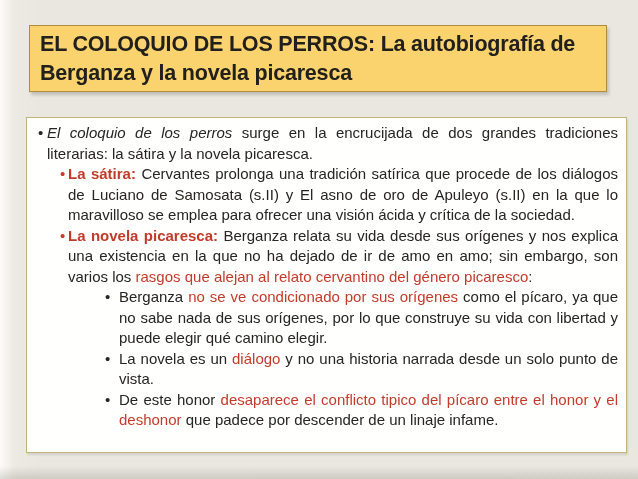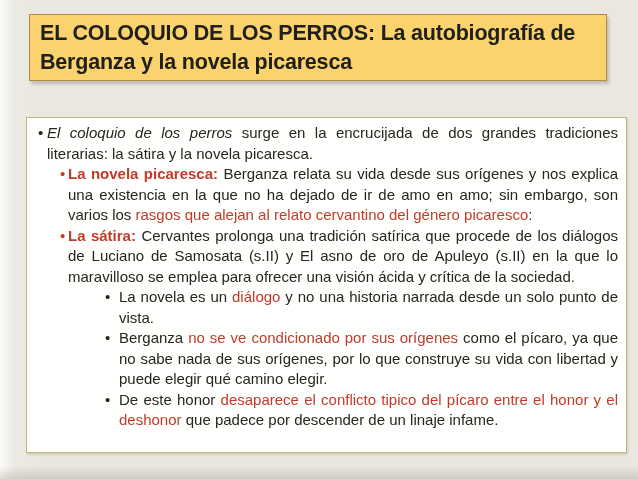--- a/index.html
+++ b/index.html
@@ -7,21 +7,21 @@
     position:relative;
     width:638px; height:479px;
     overflow:hidden;
     font-family:"Liberation Sans", sans-serif;
     background:
       linear-gradient(0deg, rgba(95,90,76,0.20) 0px, rgba(95,90,76,0) 13px),
       linear-gradient(90deg, #FCFCFA 0px, #ECEAE3 14px, #E9E7E0 38px);
   }
 
   .title-box {
-    position:absolute; left:29px; top:14px;
+    position:absolute; left:29px; top:25px;
     width:578px; height:67px;
     box-sizing:border-box;
     background:var(--title-bg);
     border:1px solid var(--title-border);
     box-shadow:2px 3px 3px rgba(0,0,0,0.18);
     padding:4px 8px 0 10px;
   }
   .title-text {
     font-size:21.5px; line-height:29px;
     font-weight:bold;
@@ -70,20 +70,20 @@
 <body>
 
 <div class="slide">
   <div class="title-box">
     <div class="title-text">EL COLOQUIO DE LOS PERROS: La autobiografía de Berganza y la novela picaresca</div>
   </div>
 
   <div class="content-box">
     <div>
         <div class="p l1 bullet-dark"><span class="r-italic">El coloquio de los perros</span><span class="r-normal"> surge en la encrucijada de dos grandes tradiciones literarias: la sátira y la novela picaresca.</span></div>
+        <div class="p l2 bullet-red"><span class="r-red-bold">La sátira: </span><span class="r-normal">Cervantes prolonga una tradición satírica que procede de los diálogos de Luciano de Samosata (s.II) y El asno de oro de Apuleyo (s.II) en la que lo maravilloso se emplea para ofrecer una visión ácida y crítica de la sociedad.</span></div>
         <div class="p l2 bullet-red"><span class="r-red-bold">La novela picaresca: </span><span class="r-normal">Berganza relata su vida desde sus orígenes y nos explica una existencia en la que no ha dejado de ir de amo en amo; sin embargo, son varios los </span><span class="r-red">rasgos que alejan al relato cervantino del género picaresco</span><span class="r-normal">:</span></div>
-        <div class="p l2 bullet-red"><span class="r-red-bold">La sátira: </span><span class="r-normal">Cervantes prolonga una tradición satírica que procede de los diálogos de Luciano de Samosata (s.II) y El asno de oro de Apuleyo (s.II) en la que lo maravilloso se emplea para ofrecer una visión ácida y crítica de la sociedad.</span></div>
+        <div class="p l3 bullet-dark"><span class="r-normal">Berganza </span><span class="r-red">no se ve condicionado por sus orígenes</span><span class="r-normal"> como el pícaro, ya que no sabe nada de sus orígenes, por lo que construye su vida con libertad y puede elegir qué camino elegir.</span></div>
         <div class="p l3 bullet-dark"><span class="r-normal">La novela es un </span><span class="r-red">diálogo</span><span class="r-normal"> y no una historia narrada desde un solo punto de vista.</span></div>
-        <div class="p l3 bullet-dark"><span class="r-normal">Berganza </span><span class="r-red">no se ve condicionado por sus orígenes</span><span class="r-normal"> como el pícaro, ya que no sabe nada de sus orígenes, por lo que construye su vida con libertad y puede elegir qué camino elegir.</span></div>
         <div class="p l3 bullet-dark"><span class="r-normal">De este honor </span><span class="r-red">desaparece el conflicto tipico del pícaro entre el honor y el deshonor</span><span class="r-normal"> que padece por descender de un linaje infame.</span></div>
       </div>
   </div>
 </div>
 
 </body></html>

